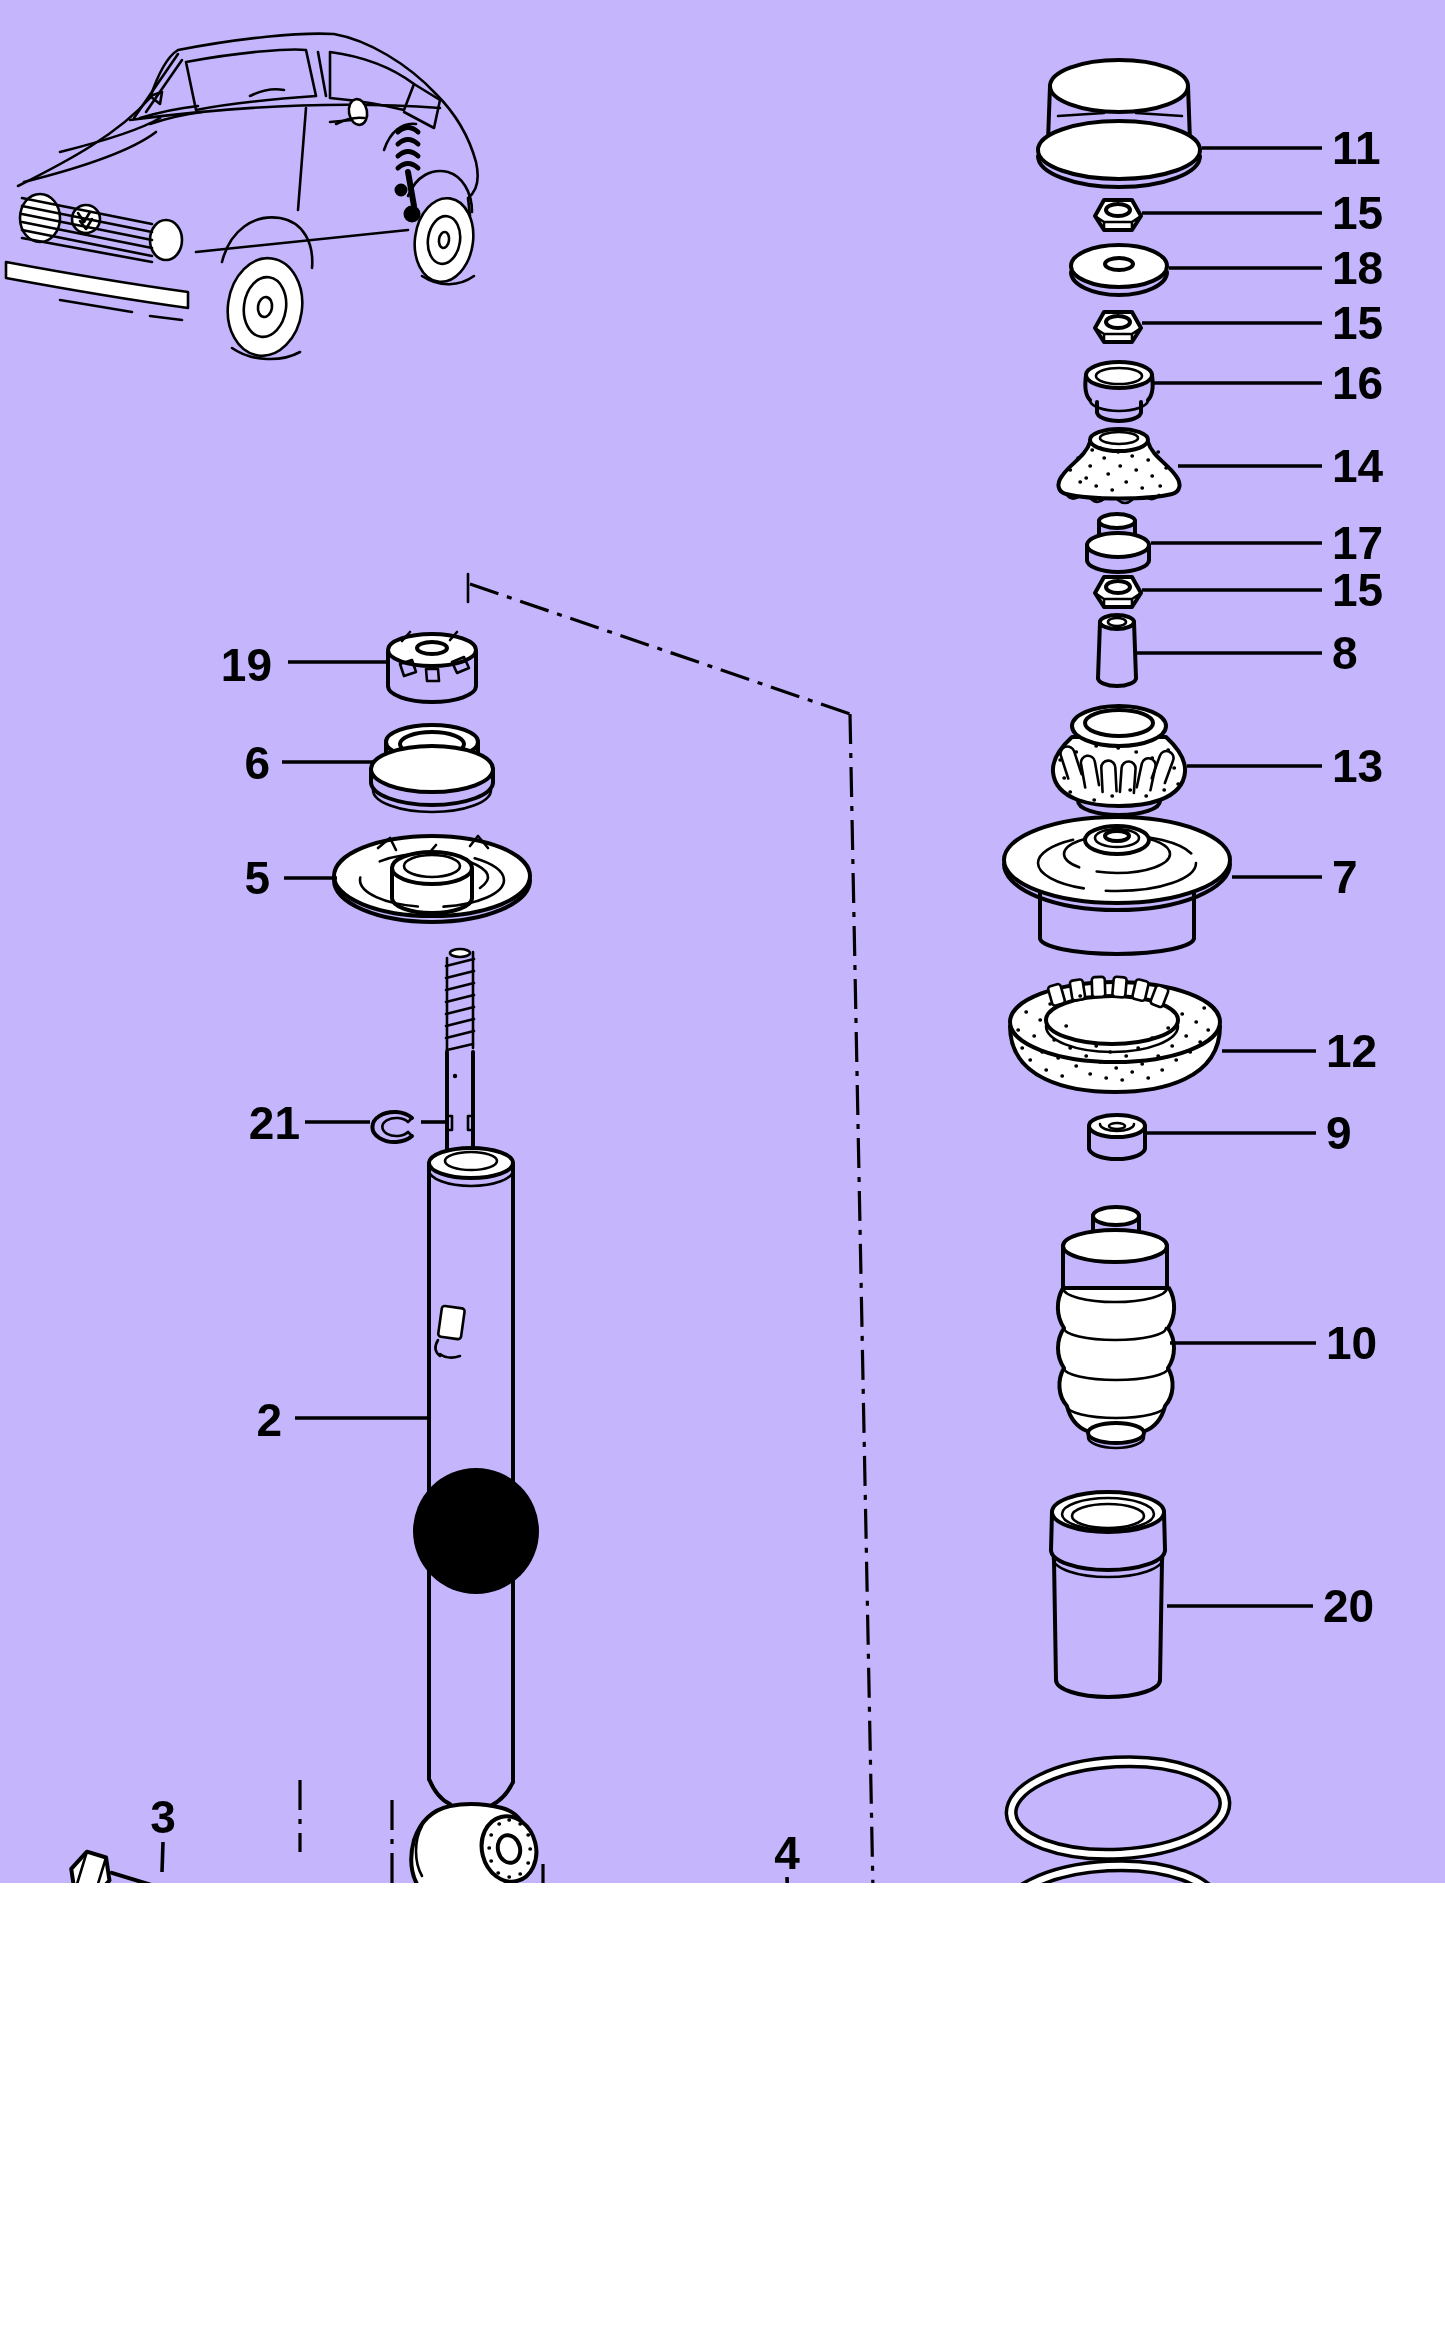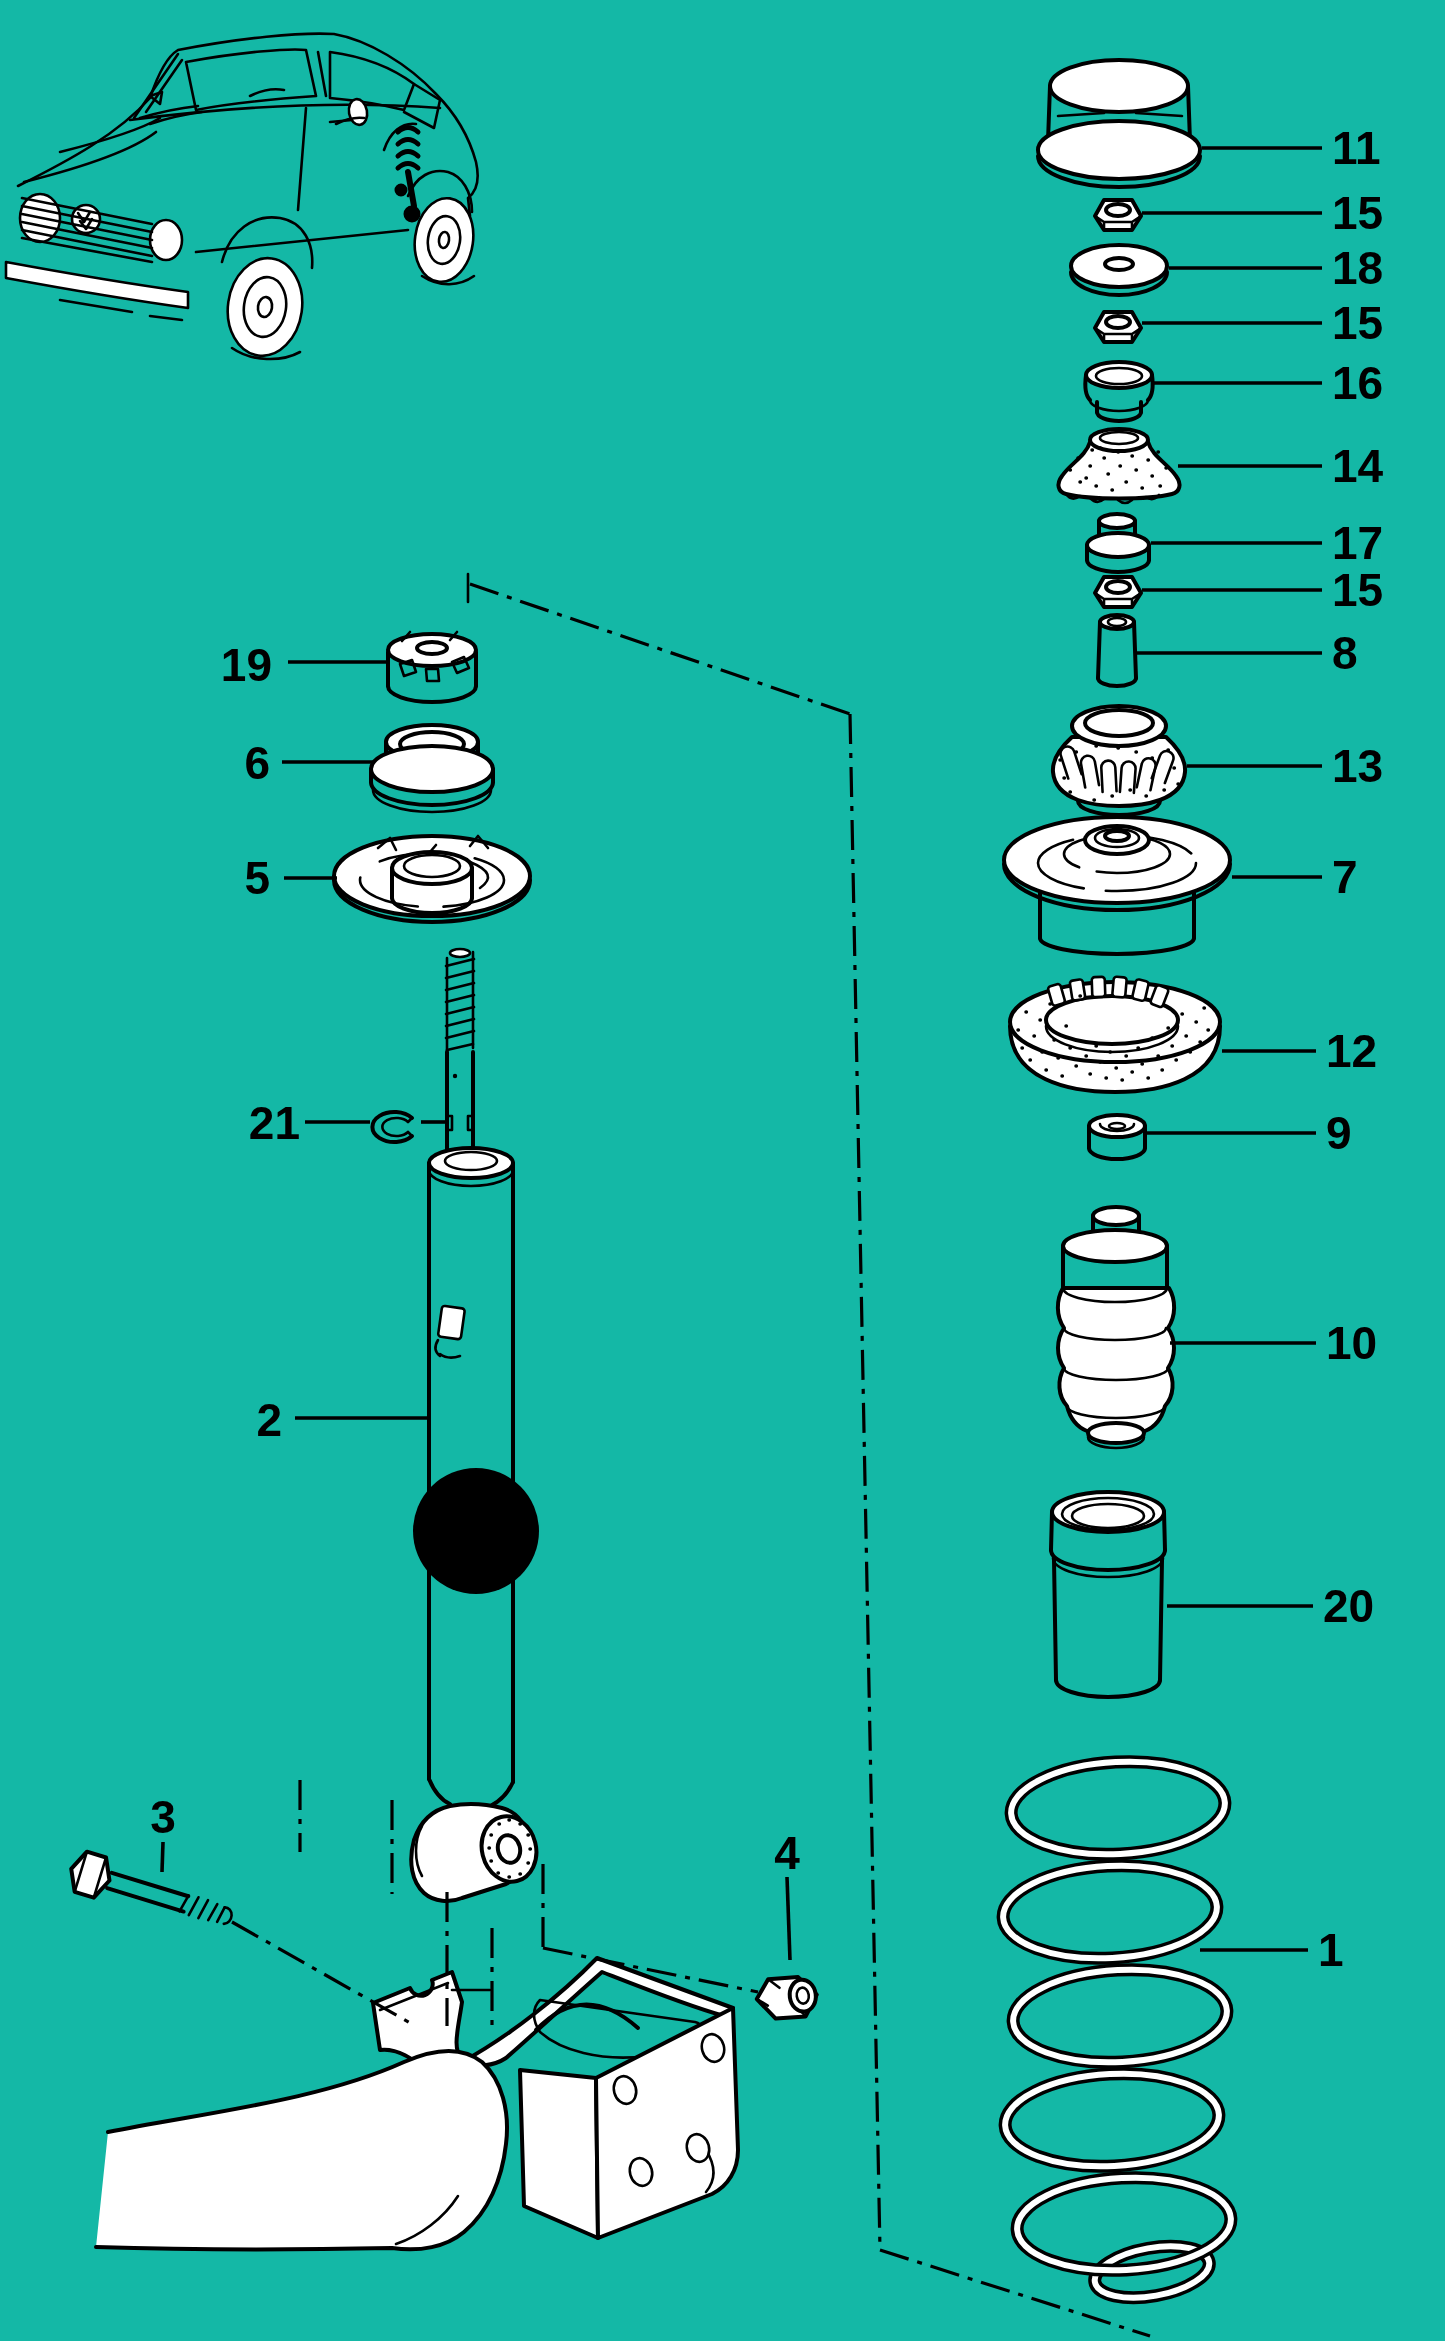--- a/index.html
+++ b/index.html
@@ -1,16 +1,16 @@
 <!DOCTYPE html>
 <html><head>
 <meta charset="utf-8">
 <style>
   html,body{margin:0;padding:0;background:#fff;}
-  .page{width:1445px;height:2341px;position:relative;background:#14b8a6;overflow:hidden;}
+  .page{width:1445px;height:1883px;position:relative;background:#c4b5fd;overflow:hidden;}
   svg{display:block;}
   .ln{fill:none;stroke:#000;stroke-width:4;stroke-linecap:round;stroke-linejoin:round;}
   .tn{fill:none;stroke:#000;stroke-width:2.6;stroke-linecap:round;stroke-linejoin:round;}
   .fw{fill:#fff;stroke:#000;stroke-width:4;stroke-linecap:round;stroke-linejoin:round;}
   .ft{fill:#fff;stroke:#000;stroke-width:2.6;stroke-linecap:round;stroke-linejoin:round;}
   .st{fill:none;stroke:#000;stroke-width:3.5;stroke-linecap:round;}
   .dd{fill:none;stroke:#000;stroke-width:3.2;stroke-dasharray:30 9 5 9;}
   .leader{stroke:#000;stroke-width:3.6;}
   .co{font:700 46px "Liberation Sans", sans-serif;fill:#000;}
   .tube-b{fill:none;stroke:#000;stroke-width:13;}

